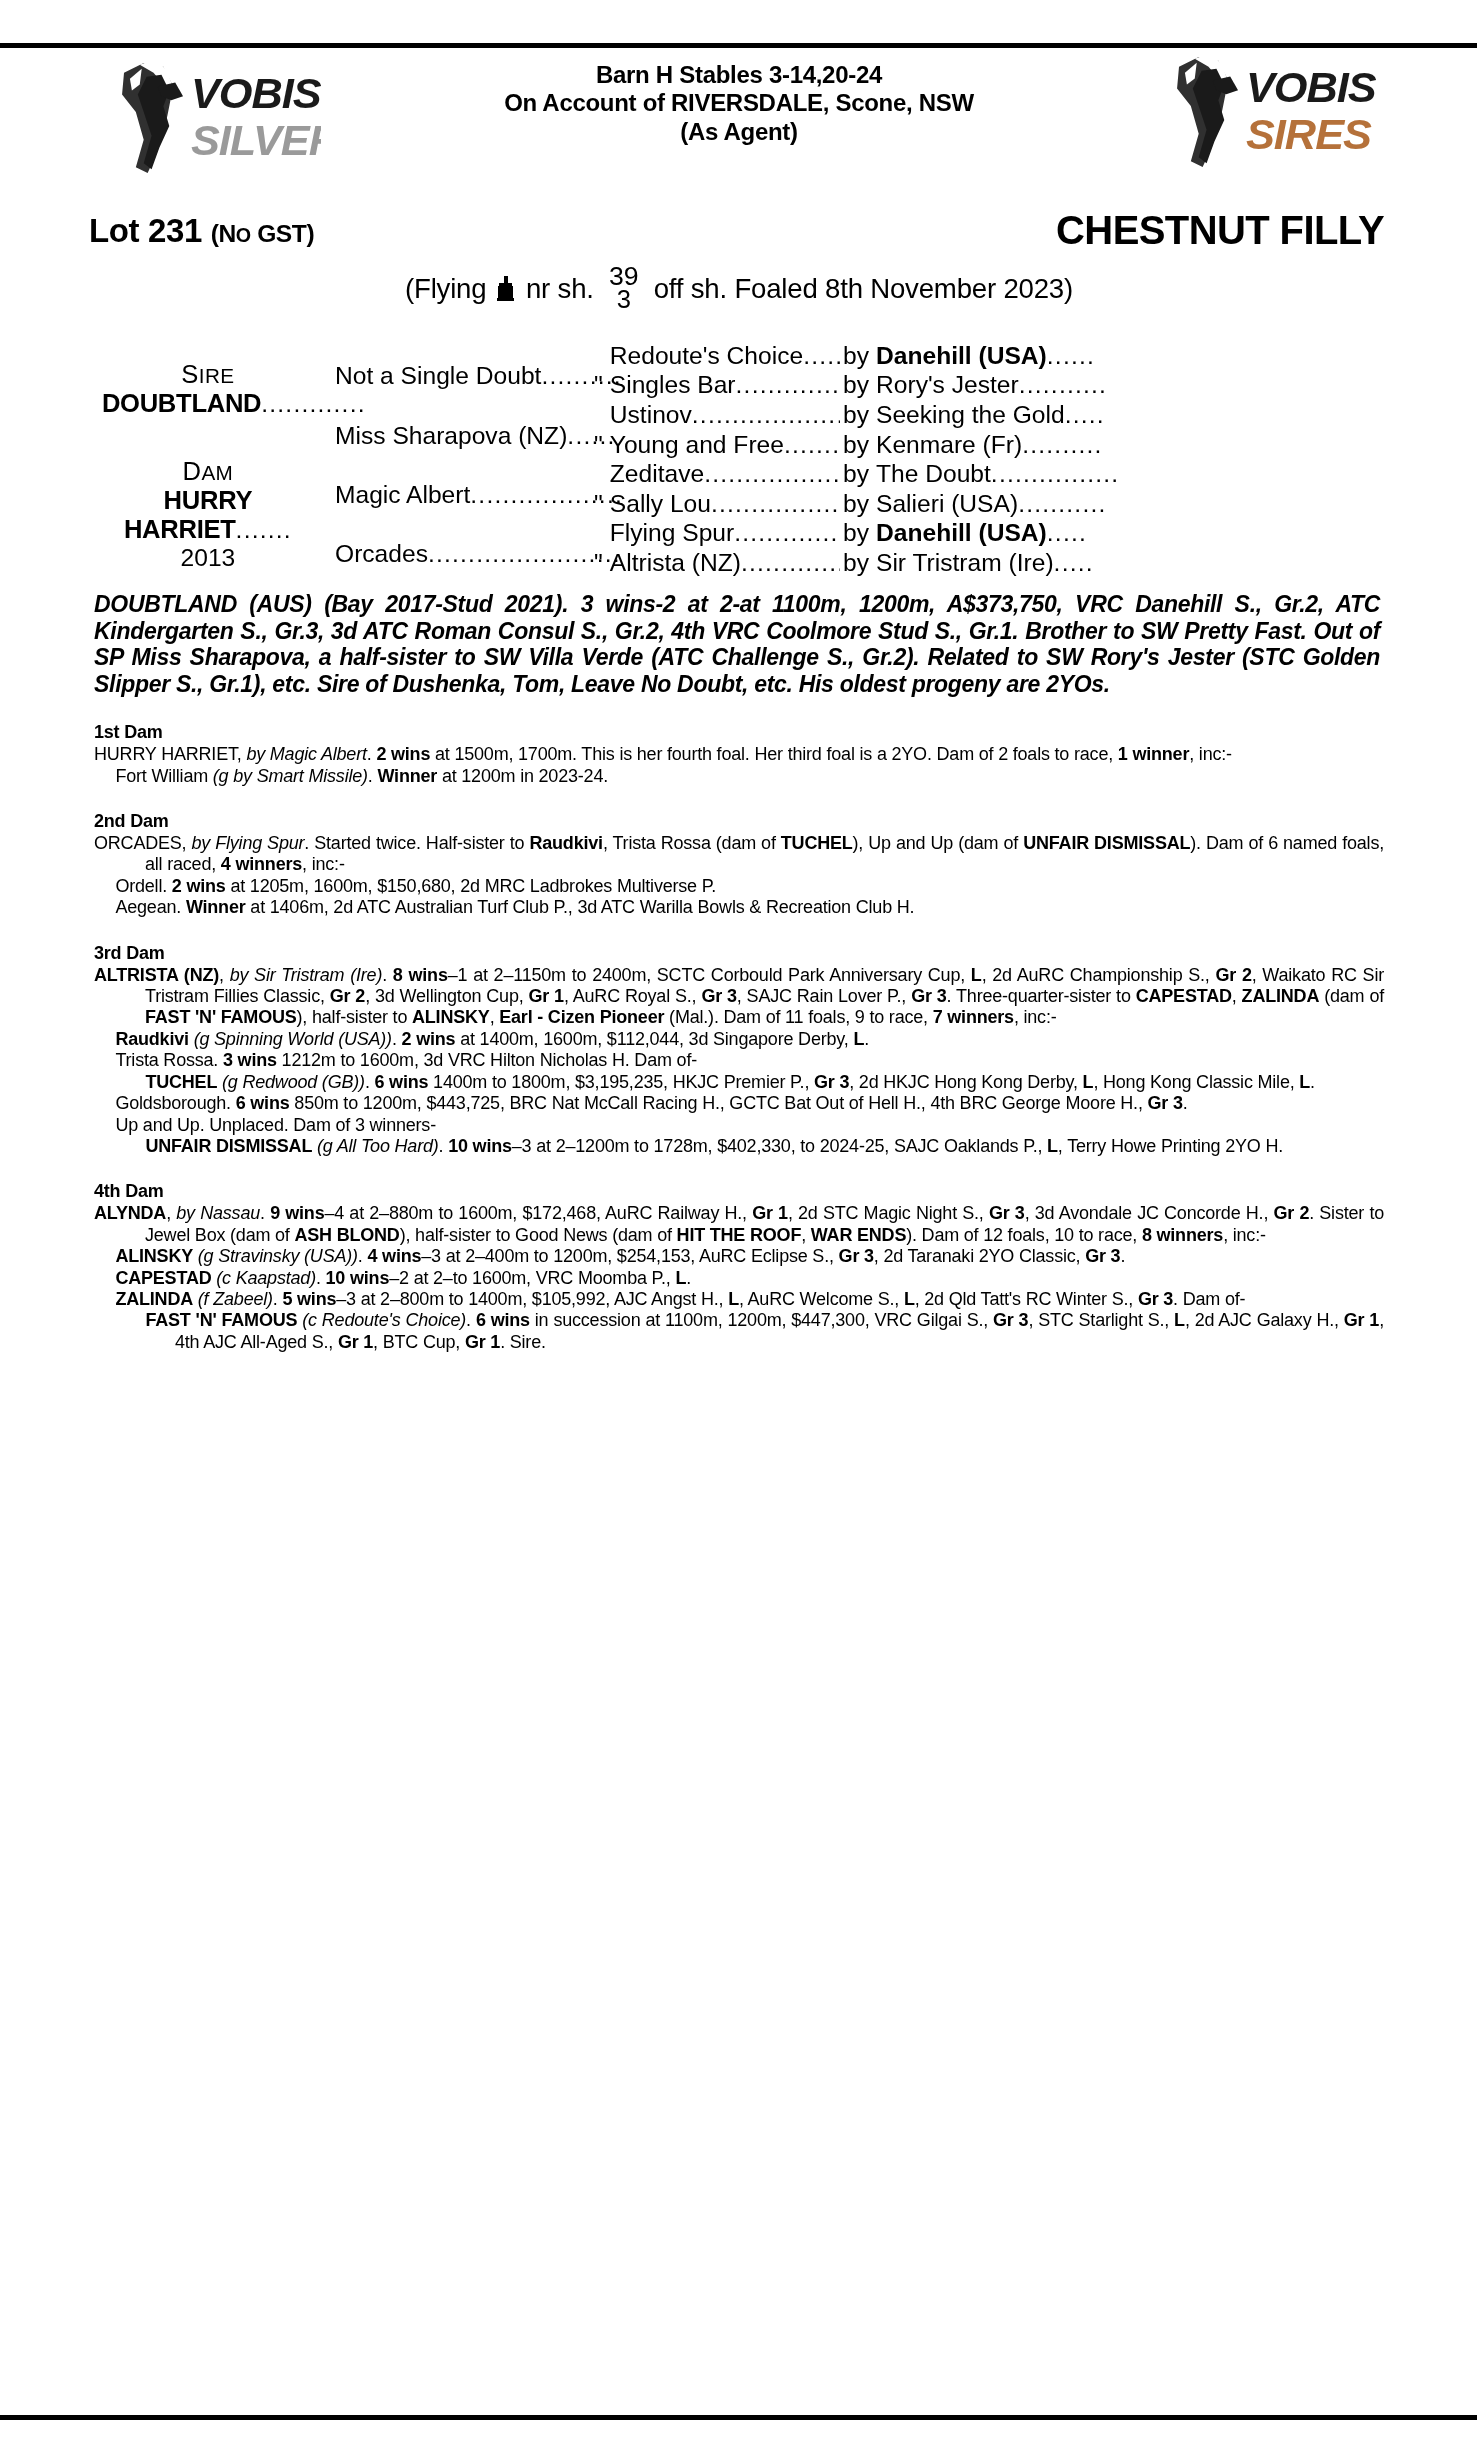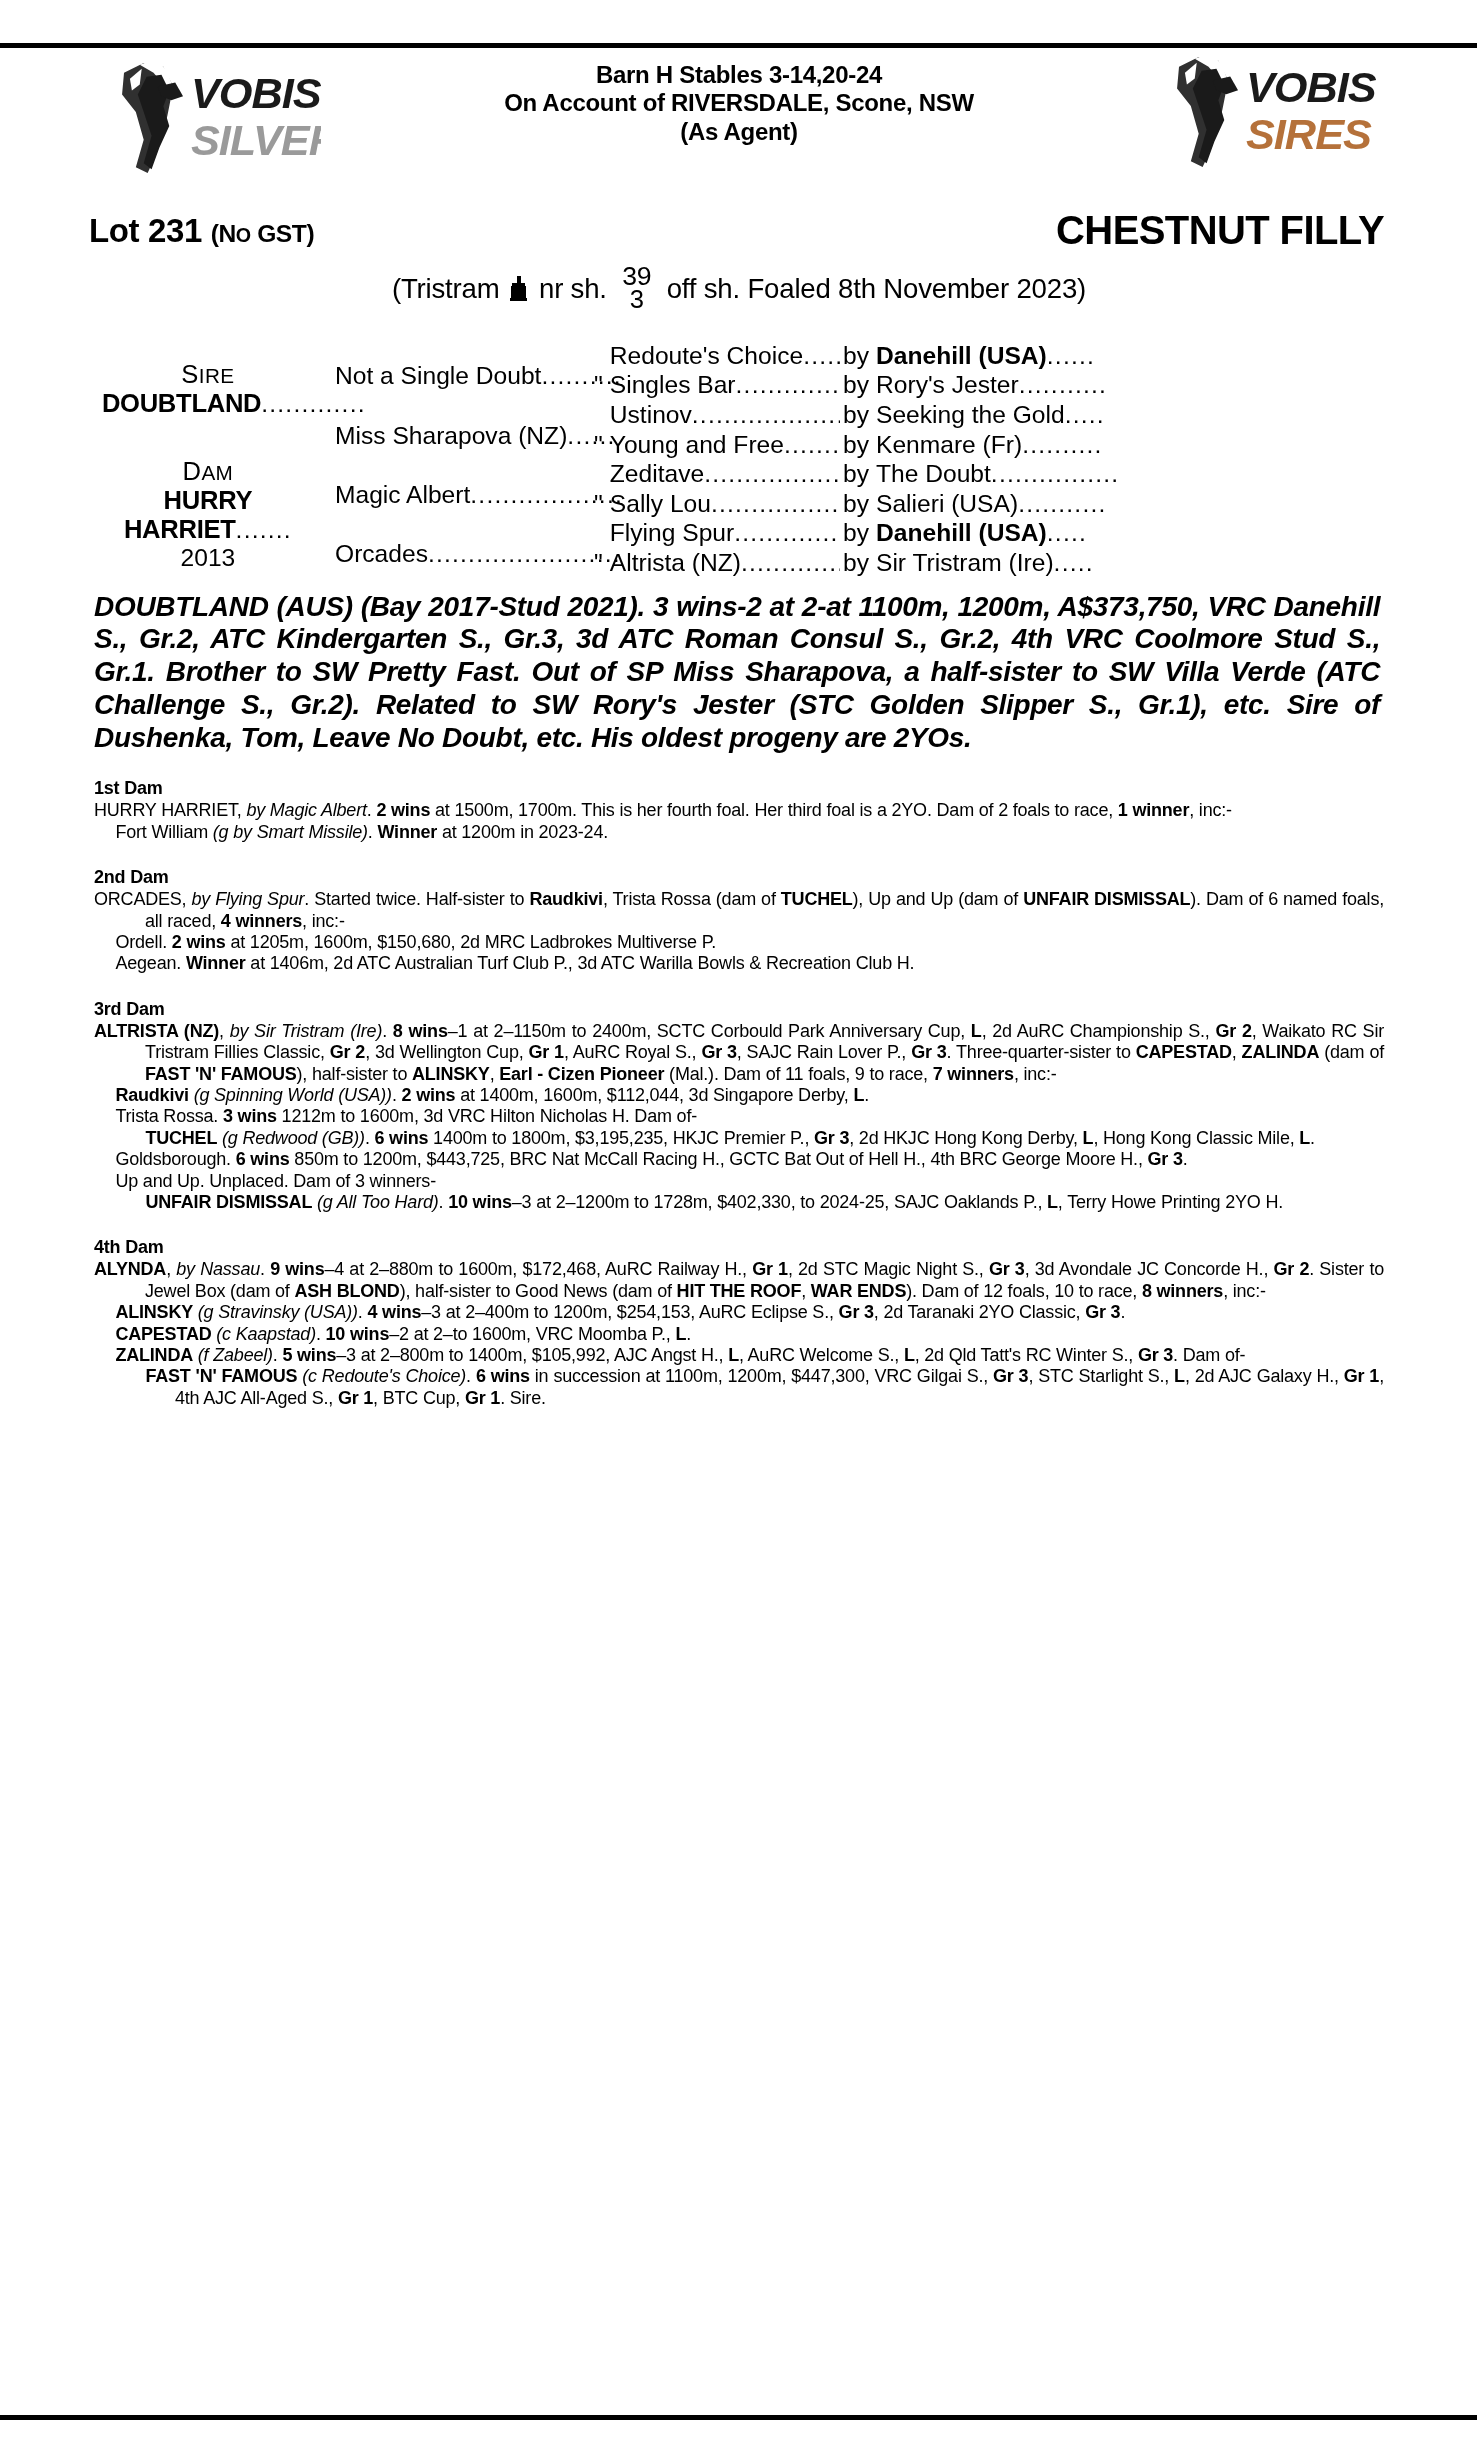--- a/index.html
+++ b/index.html
@@ -107,21 +107,21 @@
   .damblock{position:absolute;left:7.9px;top:116px;width:212px;text-align:center;}
   .g2-a{position:absolute;left:241px;top:21.7px;}
   .g2-b{position:absolute;left:241px;top:81px;}
   .g2-c{position:absolute;left:241px;top:140px;}
   .g2-d{position:absolute;left:241px;top:199px;}
 
   
   .sire-para{
     margin-top:13.8px;
     font-weight:bold;font-style:italic;
-    font-size:28px;line-height:1.17;
+    font-size:23px;line-height:1.17;
     text-align:justify;
     letter-spacing:-0.3px;
     font-stretch:condensed;
     padding-right:3.9px;
   }
 
   
   .dam-h{
     font-weight:bold;font-size:18px;
     margin-top:24px;margin-bottom:1px;
@@ -187,21 +187,21 @@
 
   <div class="titleline">
     <div class="lot">
       <span>Lot 231</span>
       <span class="gst">(N<span class="sc">O</span> GST)</span>
     </div>
     <div class="colour">CHESTNUT FILLY</div>
   </div>
 
   <div class="branded">
-    <span>(Tristram</span>
+    <span>(Flying</span>
     <span class="brandmark">
       <i class="bm-stem"></i><i class="bm-cap"></i><i class="bm-box"></i><i class="bm-foot"></i>
     </span>
     <span>nr sh.</span>
     <span class="frac">
       <span class="num">39</span>
       <span class="den">3</span>
     </span>
     <span>off sh. Foaled 8th November 2023)</span>
   </div>

